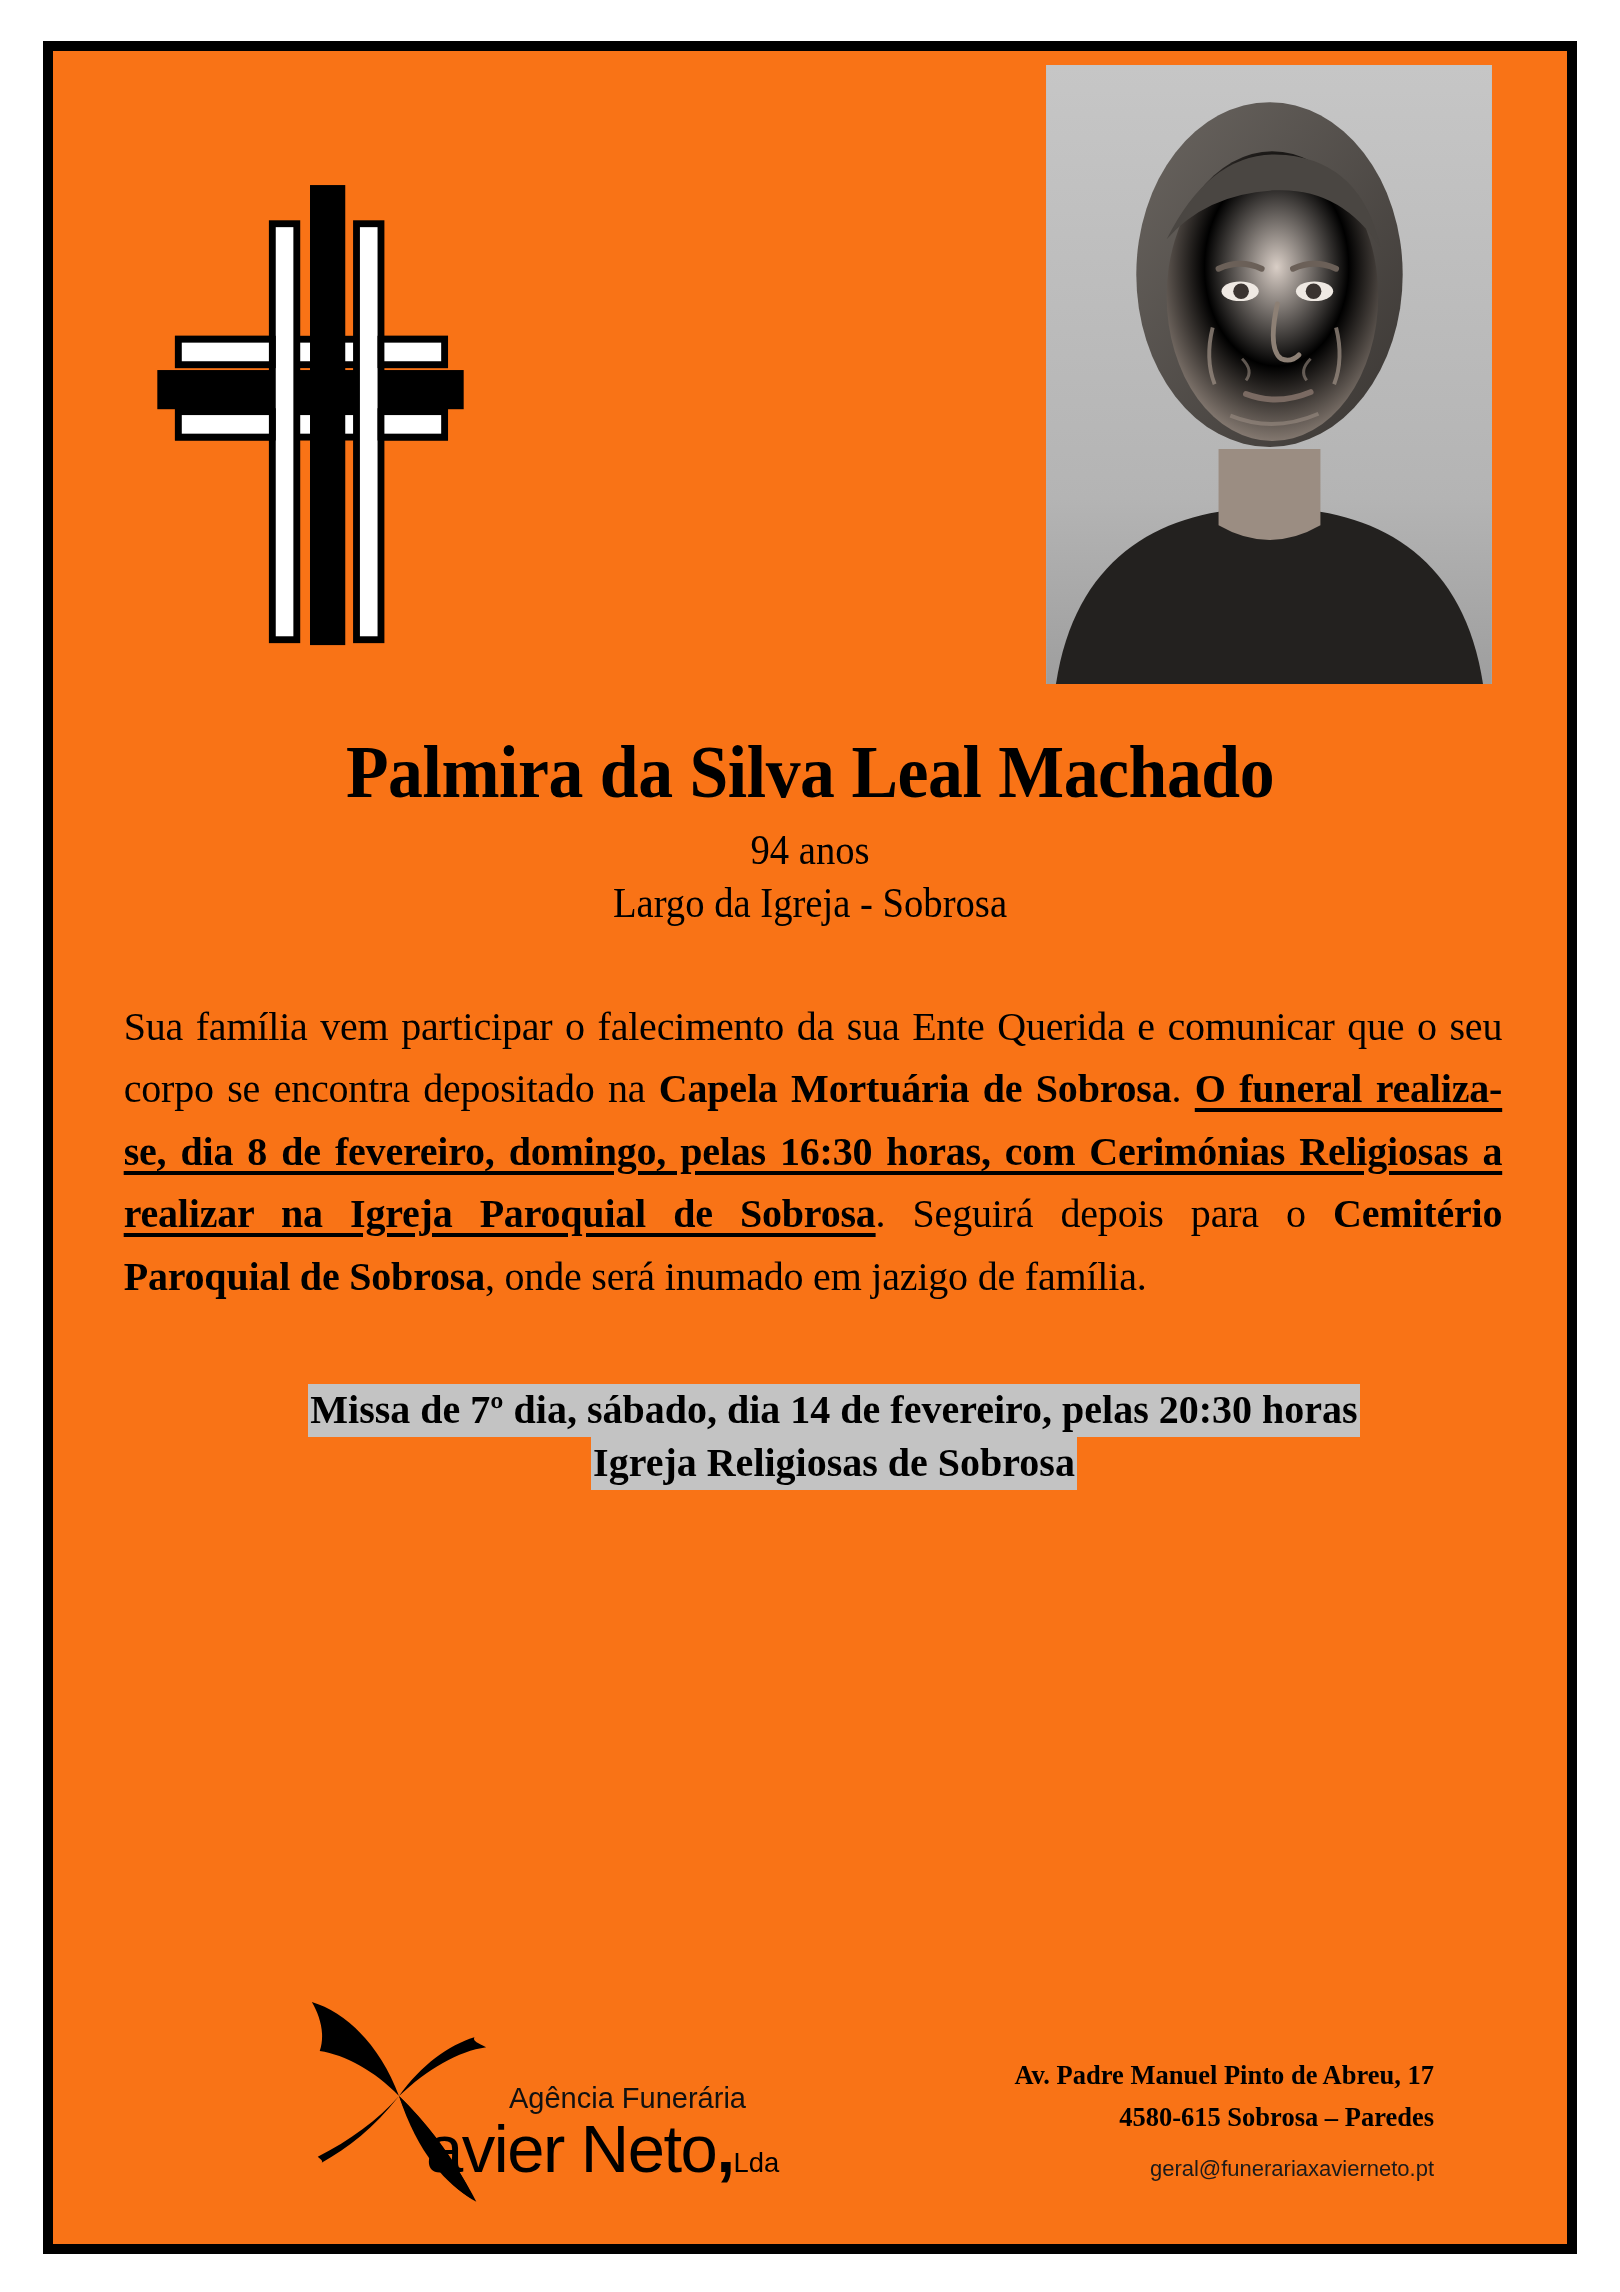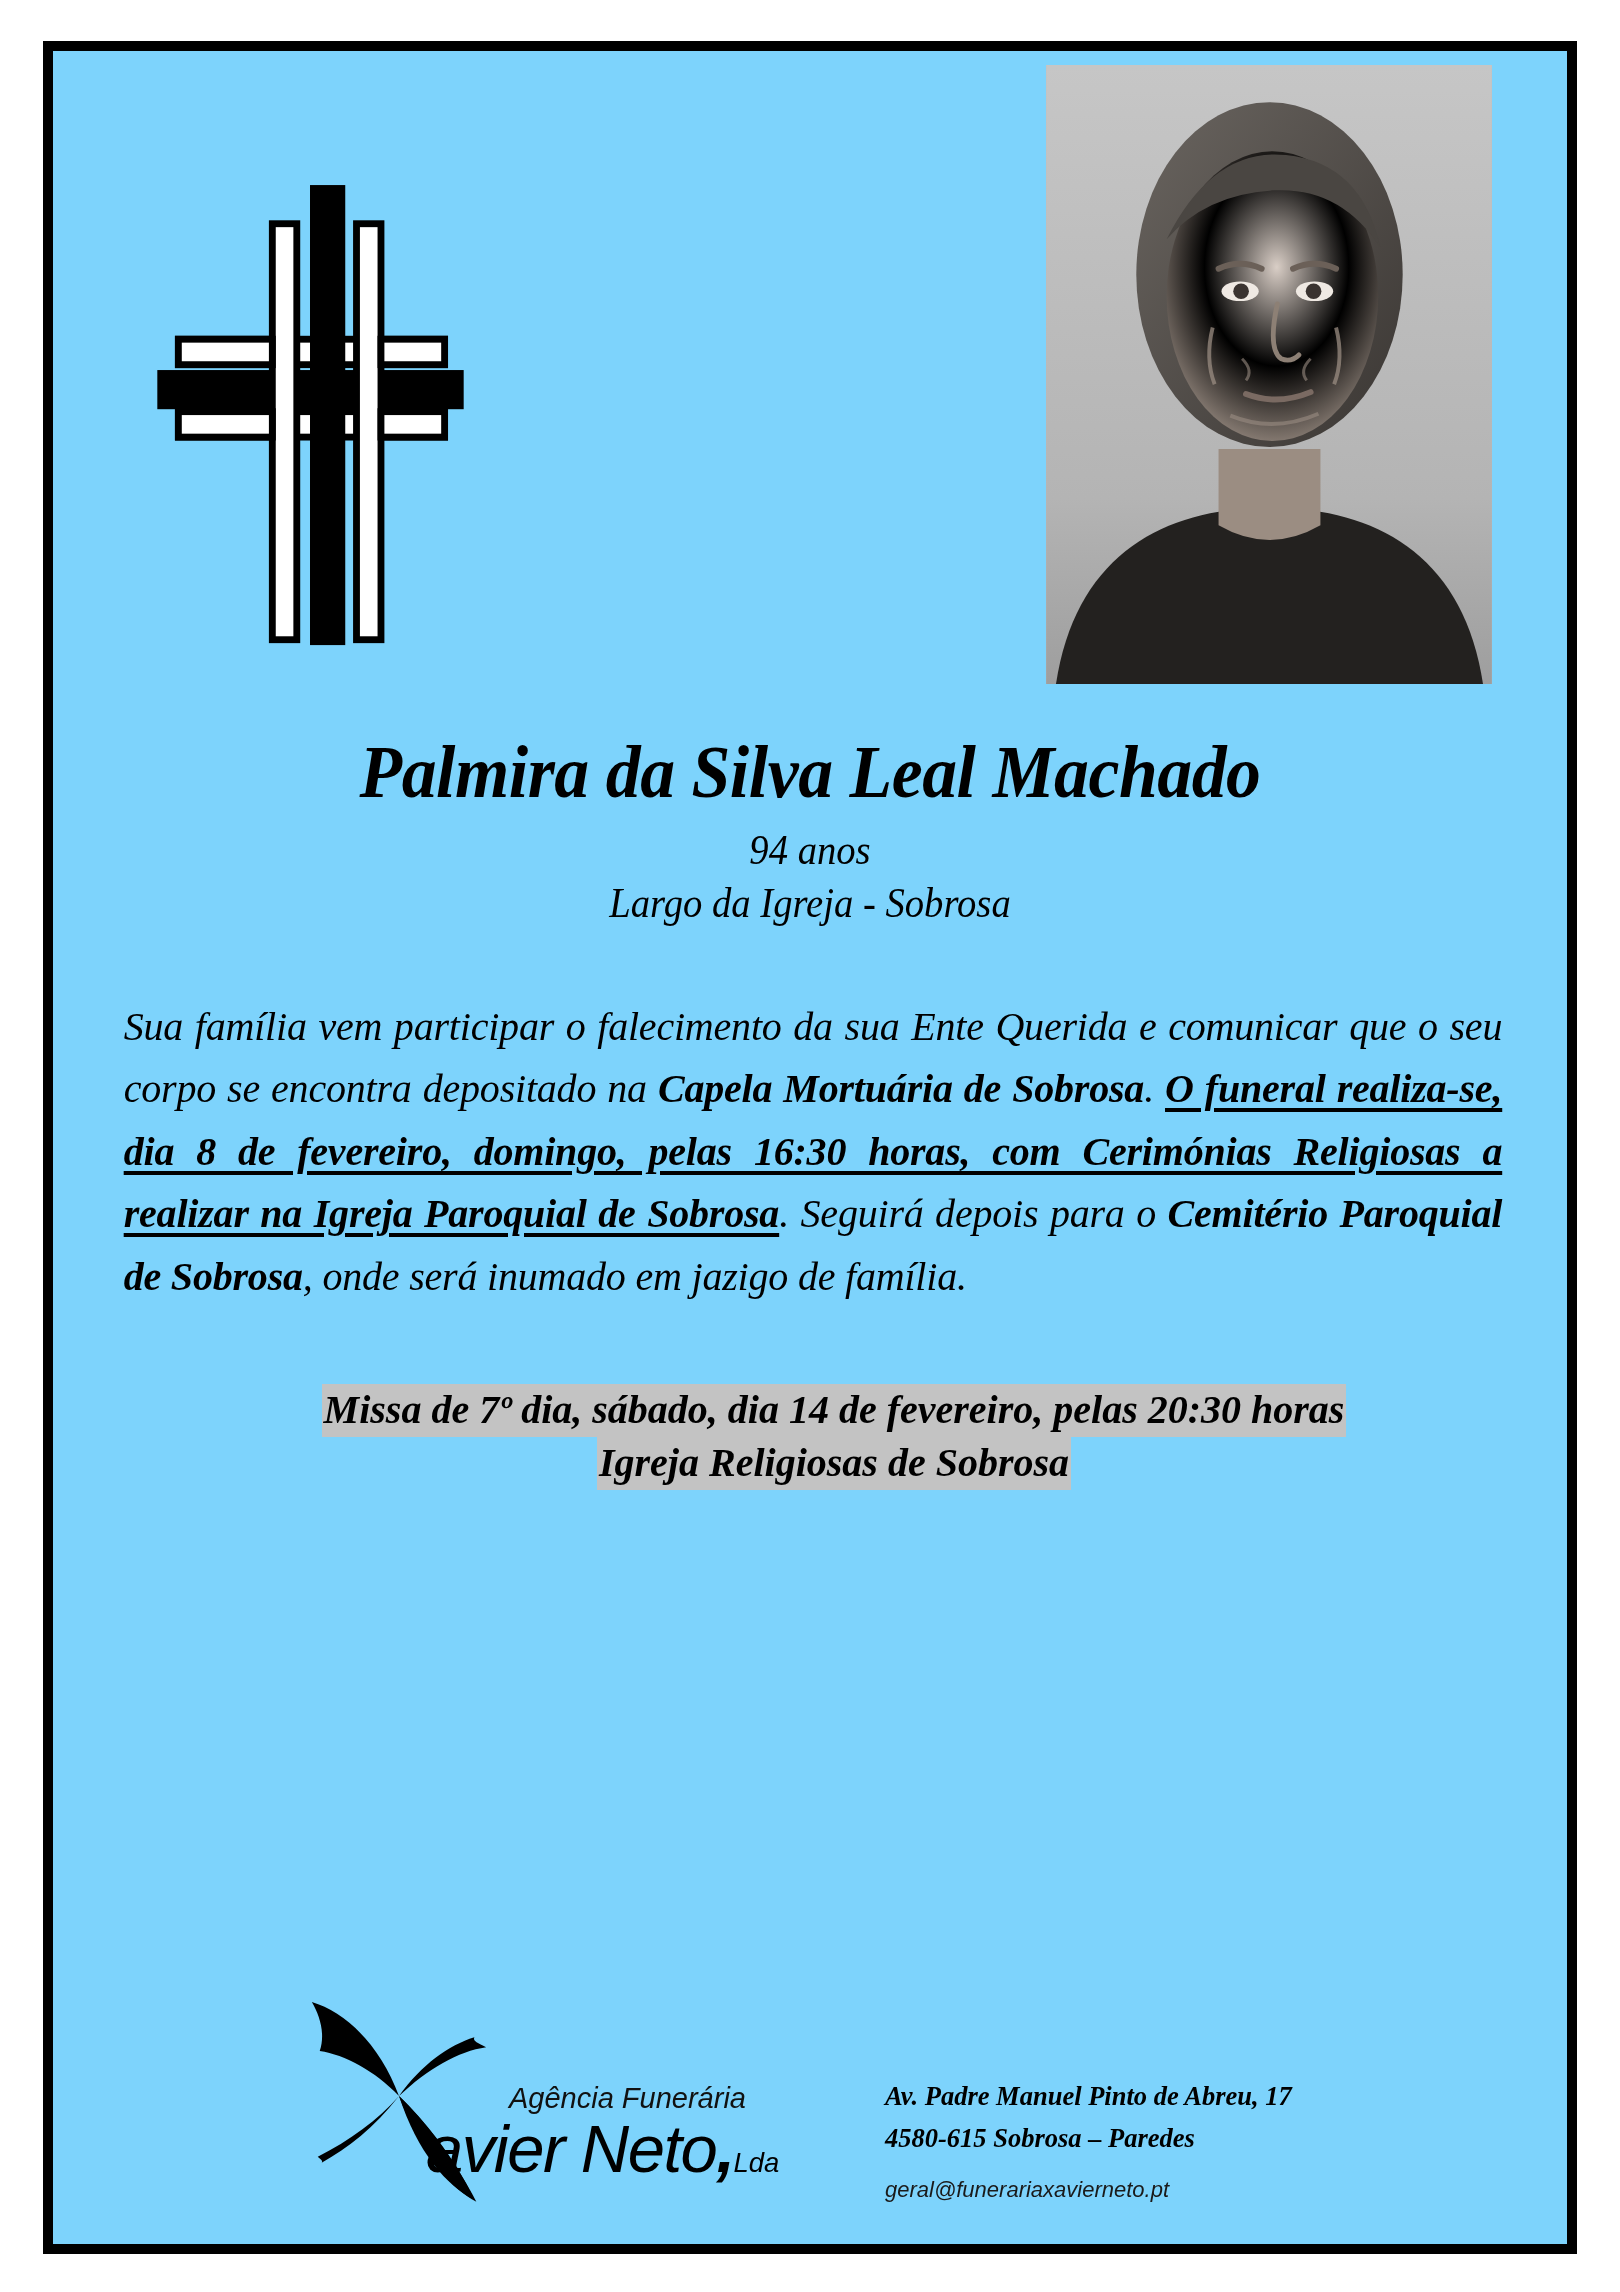--- a/index.html
+++ b/index.html
@@ -23,23 +23,22 @@
     height: 2293px;
     background: #ffffff;
     box-sizing: border-box;
     padding: 41px 43px 39px 43px;
   }
   .frame {
     width: 100%;
     height: 100%;
     box-sizing: border-box;
     border: 10.8px solid #000000;
-    background: #7dd3fc;
+    background: #f97316;
     position: relative;
-    font-style: italic;
   }
   .inner {
     position: absolute;
     left: 0; top: 0; right: 0; bottom: 0;
     padding: 0 57px;
     box-sizing: border-box;
   }
 
   
   .topband {
@@ -176,23 +175,23 @@
     white-space: nowrap;
   }
   .brand .lda {
     font-size: 27.4px;
     letter-spacing: 0;
   }
 
   .contact {
     position: absolute;
     right: 76px;
-    bottom: 13px;
+    bottom: 34px;
     width: 549px;
-    text-align: left;
+    text-align: right;
   }
   .contact .serifline {
     font-family: "Liberation Serif", serif;
     font-weight: bold;
     font-size: 26.5px;
     line-height: 1.55;
     color: #000;
   }
   .contact .sansline {
     font-family: "Liberation Sans", sans-serif;

